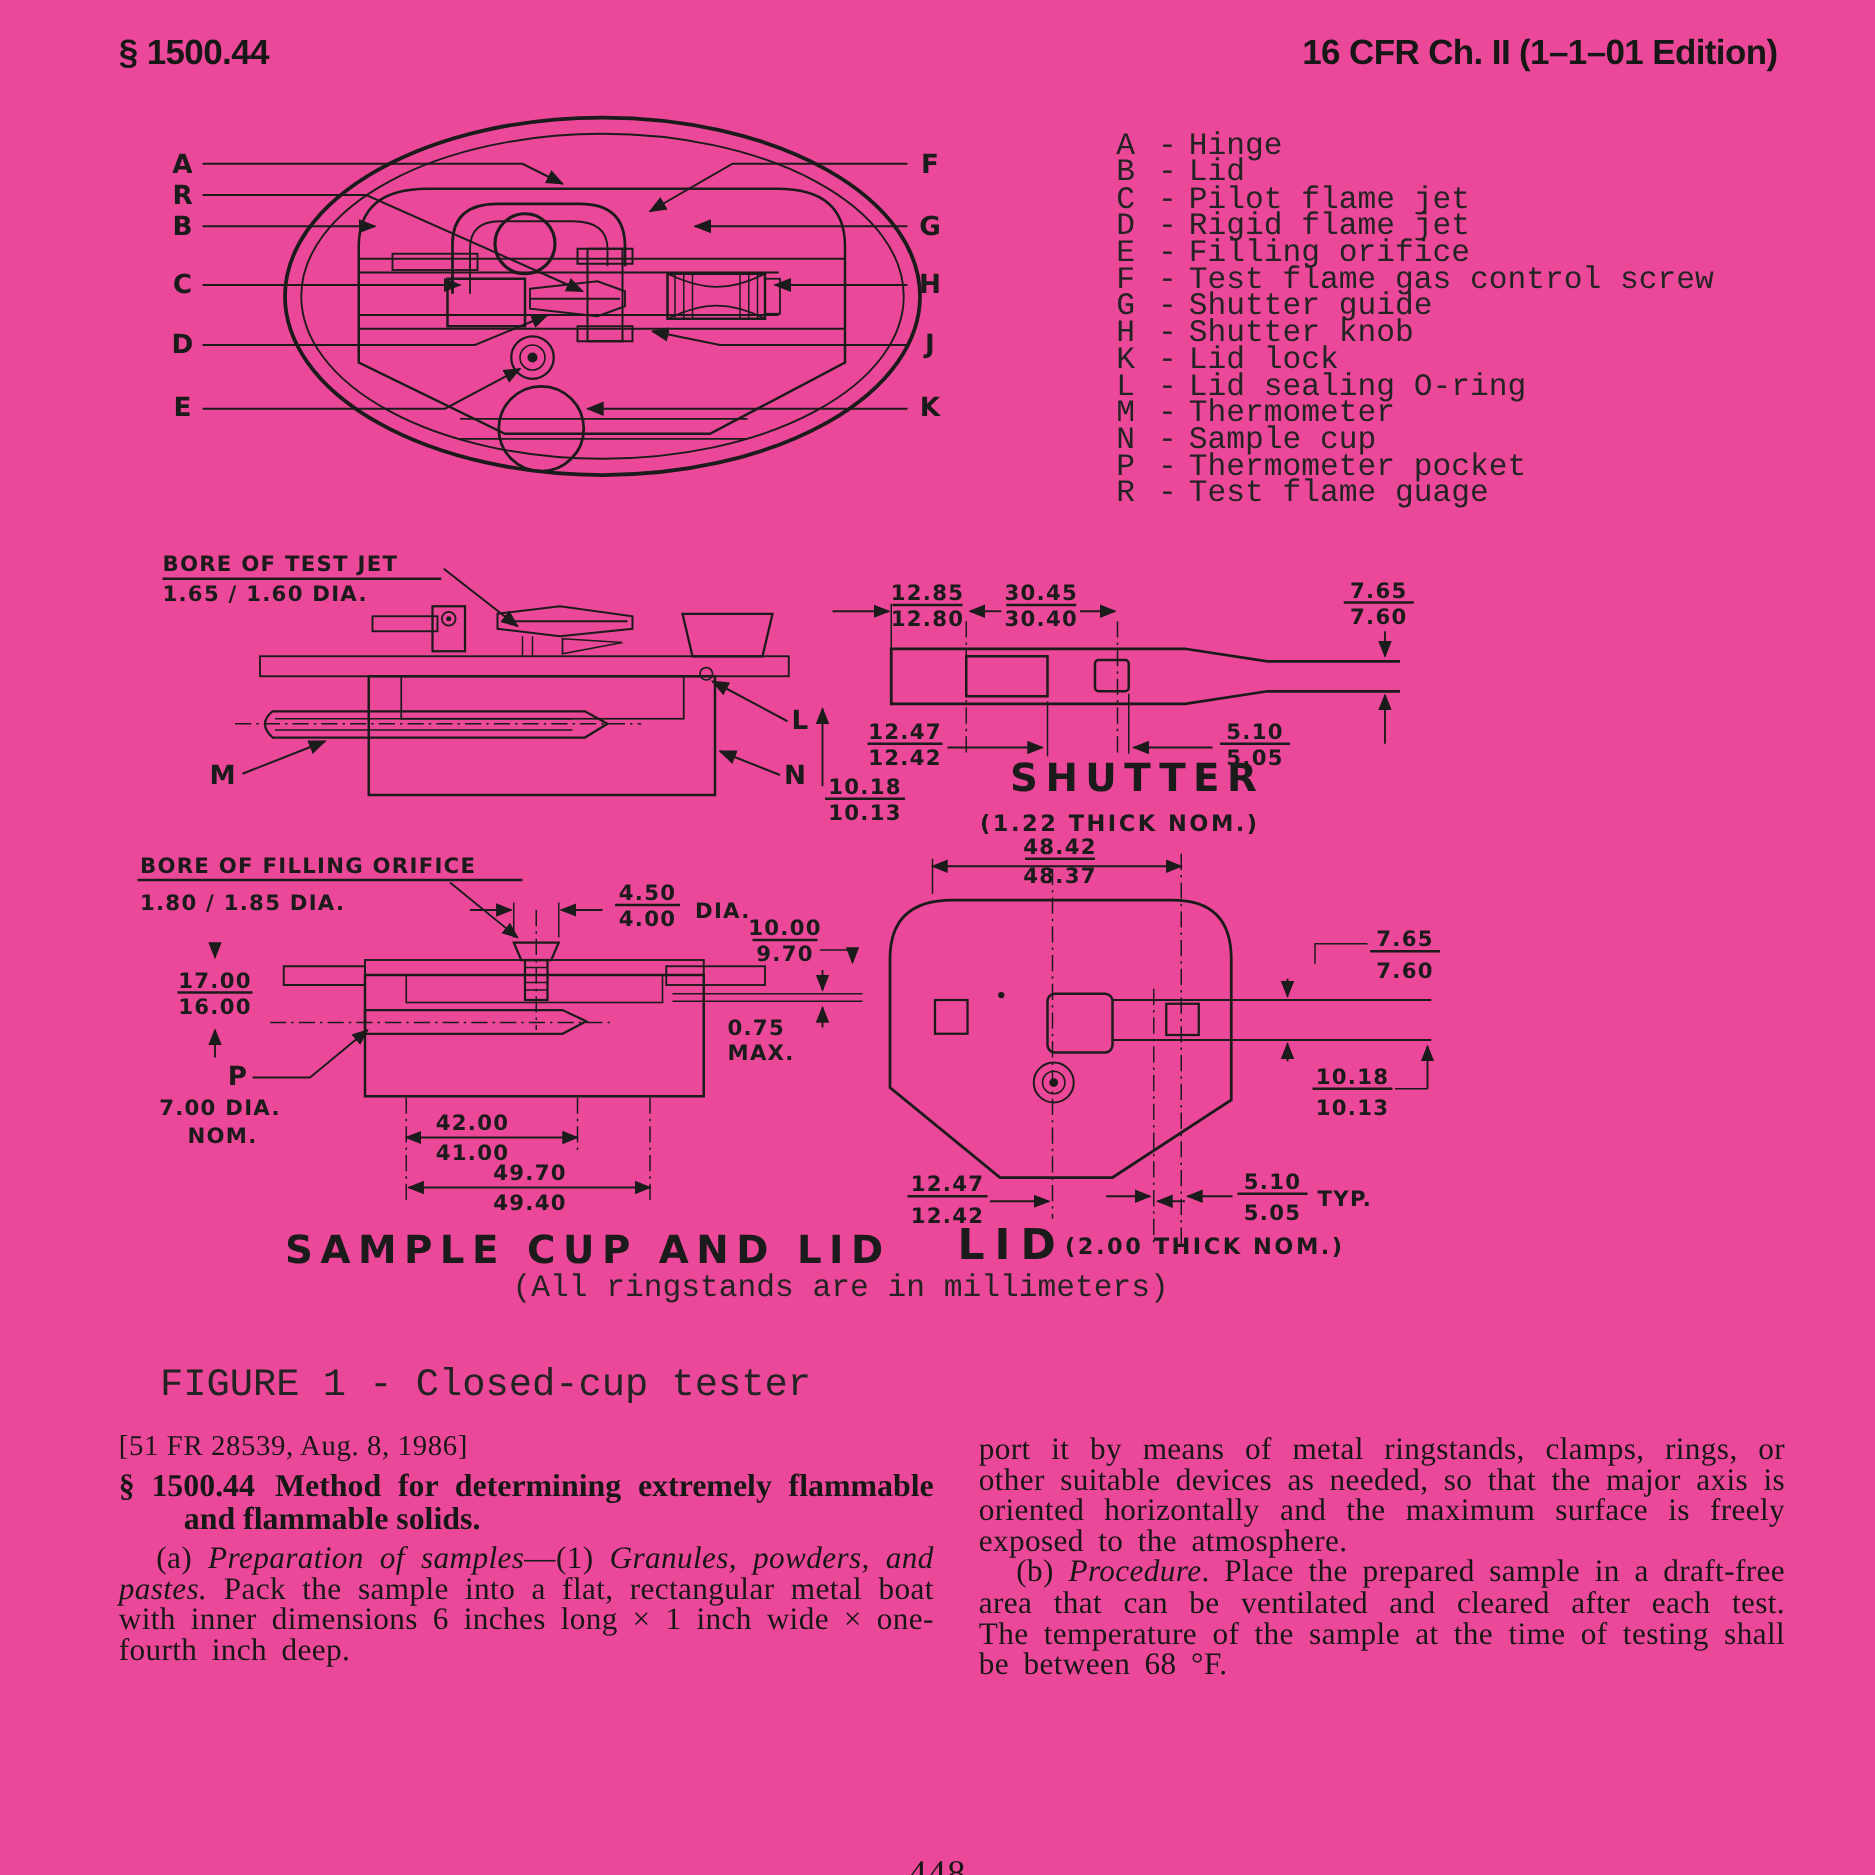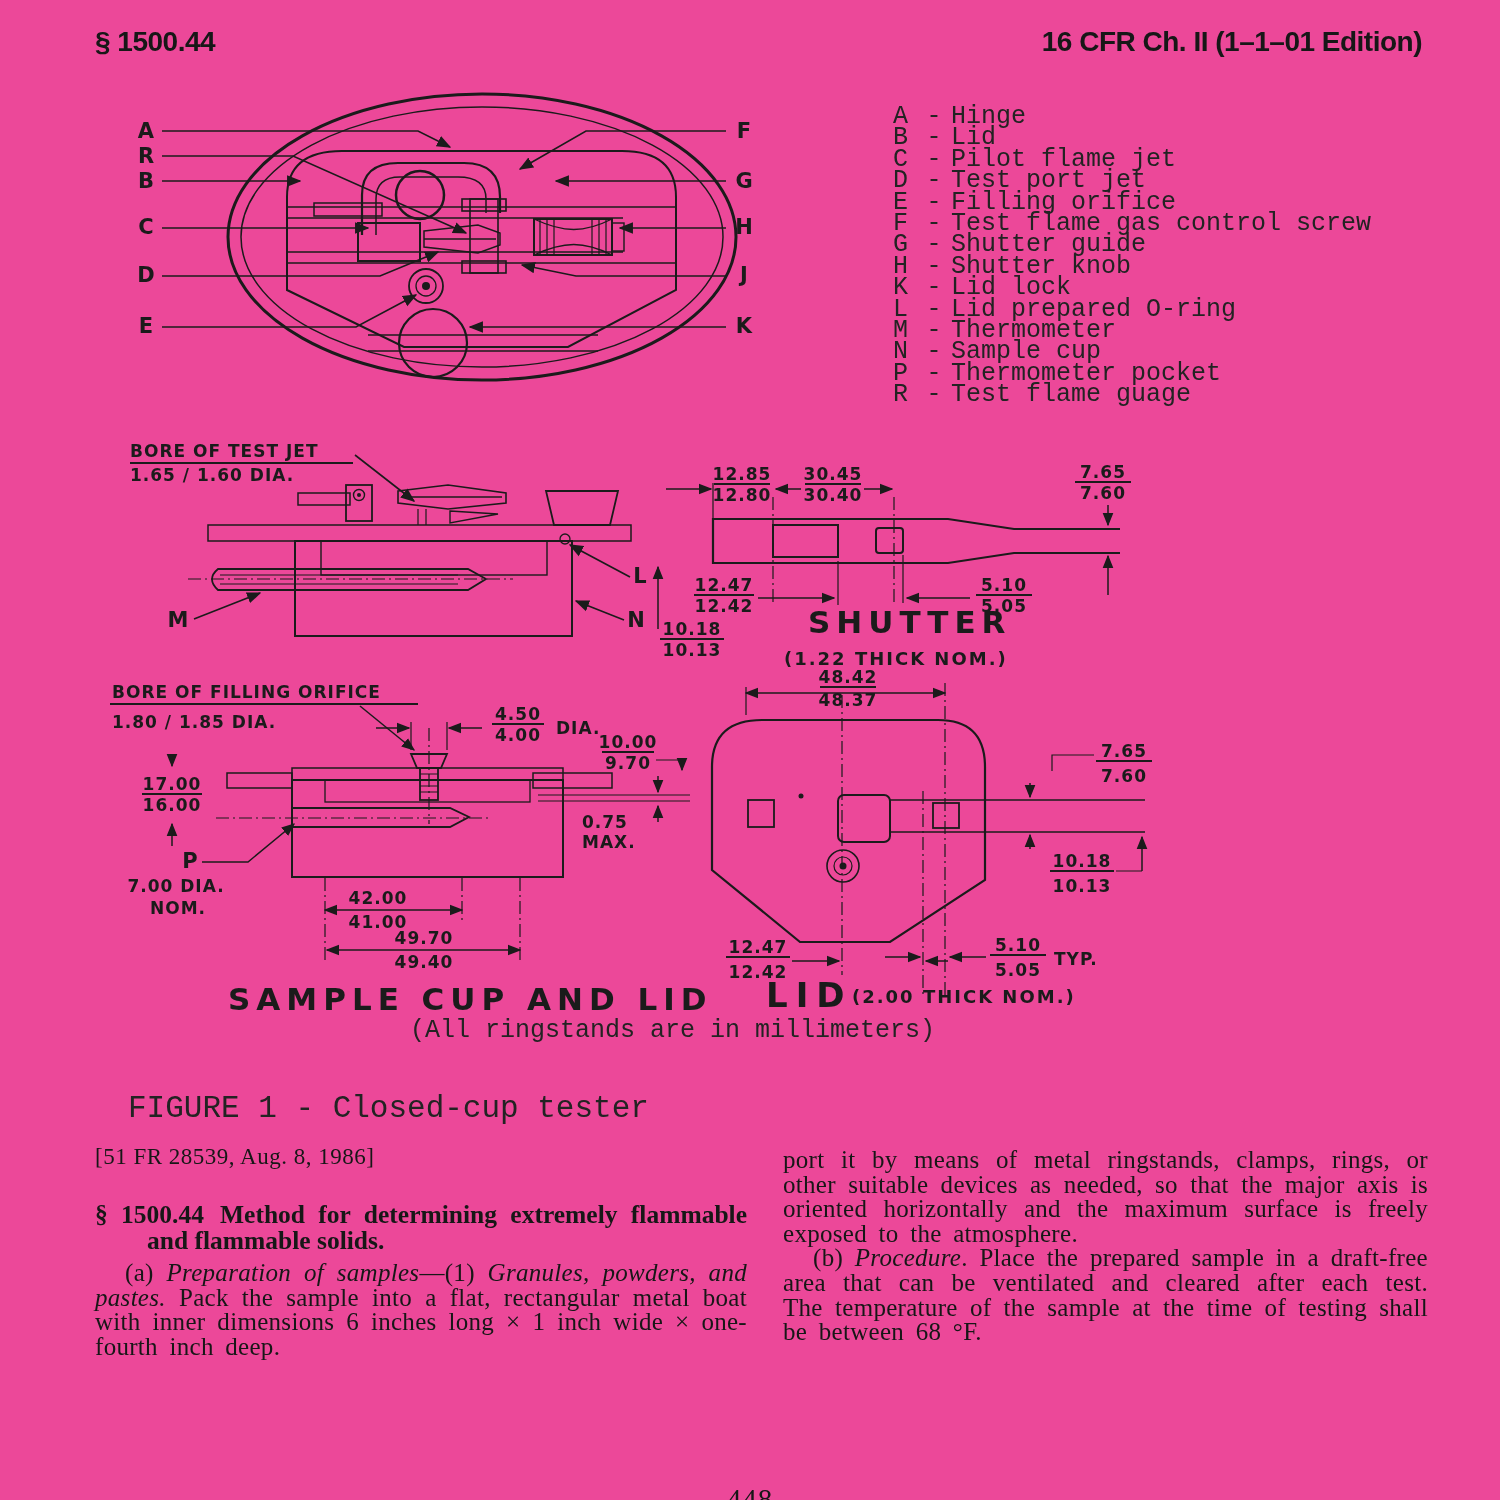--- a/index.html
+++ b/index.html
@@ -24,21 +24,21 @@
   .ttl{font-family:"DejaVu Sans",sans-serif;font-weight:bold;font-size:31px;letter-spacing:6px;}
   .lbl{font-family:"DejaVu Sans",sans-serif;font-weight:bold;font-size:21px;}
   .mid{text-anchor:middle;}
   
   .units-note{position:absolute;left:410px;top:1016px;font-family:"Liberation Mono",monospace;font-size:25px;color:#232323;}
   .fig-caption{position:absolute;left:128px;top:1072px;font-family:"Liberation Mono",monospace;font-size:31px;color:#232323;margin-top:19px;}
   
   .col{position:absolute;}
   .col-left{left:95px;top:1144px;width:652px;}
   .col-right{left:783px;top:1148px;width:645px;}
-  .citation{margin:0 0 32px 0;font-size:23px;letter-spacing:0.5px;}
+  .citation{margin:0 0 6px 0;font-size:23px;letter-spacing:0.5px;}
   .sec-heading{margin:0 0 8px 0;font-size:25.5px;line-height:25.5px;font-weight:bold;
         padding-left:52px;text-indent:-52px;text-align:justify;}
   .sec-num{margin-right:16px;}
   p.body{margin:0;font-size:25px;line-height:24.6px;text-align:justify;letter-spacing:0.3px;word-spacing:5px;}
   p.ind{text-indent:30px;}
   .page-number{position:absolute;left:0;right:0;top:1436px;text-align:center;font-size:29px;letter-spacing:1px;margin-top:47px;}
 </style>
 </head>
 <body>
 
@@ -110,27 +110,27 @@
     <text class="lbl mid" x="626" y="103">G</text>
     <text class="lbl mid" x="626" y="149">H</text>
     <text class="lbl mid" x="626" y="197">J</text>
     <text class="lbl mid" x="626" y="248">K</text>
   </svg>
 
   <div class="legend">
     <div class="lg-row"><span class="lg-k">A</span><span class="lg-s">-</span><span>Hinge</span></div>
     <div class="lg-row"><span class="lg-k">B</span><span class="lg-s">-</span><span>Lid</span></div>
     <div class="lg-row"><span class="lg-k">C</span><span class="lg-s">-</span><span>Pilot flame jet</span></div>
-    <div class="lg-row"><span class="lg-k">D</span><span class="lg-s">-</span><span>Test port jet</span></div>
+    <div class="lg-row"><span class="lg-k">D</span><span class="lg-s">-</span><span>Rigid flame jet</span></div>
     <div class="lg-row"><span class="lg-k">E</span><span class="lg-s">-</span><span>Filling orifice</span></div>
     <div class="lg-row"><span class="lg-k">F</span><span class="lg-s">-</span><span>Test flame gas control screw</span></div>
     <div class="lg-row"><span class="lg-k">G</span><span class="lg-s">-</span><span>Shutter guide</span></div>
     <div class="lg-row"><span class="lg-k">H</span><span class="lg-s">-</span><span>Shutter knob</span></div>
     <div class="lg-row"><span class="lg-k">K</span><span class="lg-s">-</span><span>Lid lock</span></div>
-    <div class="lg-row"><span class="lg-k">L</span><span class="lg-s">-</span><span>Lid prepared O-ring</span></div>
+    <div class="lg-row"><span class="lg-k">L</span><span class="lg-s">-</span><span>Lid sealing O-ring</span></div>
     <div class="lg-row"><span class="lg-k">M</span><span class="lg-s">-</span><span>Thermometer</span></div>
     <div class="lg-row"><span class="lg-k">N</span><span class="lg-s">-</span><span>Sample cup</span></div>
     <div class="lg-row"><span class="lg-k">P</span><span class="lg-s">-</span><span>Thermometer pocket</span></div>
     <div class="lg-row"><span class="lg-k">R</span><span class="lg-s">-</span><span>Test flame guage</span></div>
   </div>
 
   <svg style="left:118px;top:443px" width="540" height="212" viewBox="0 0 540 212">
     <g>
       <rect class="ln" x="180" y="50" width="52" height="12" stroke-width="1.5"></rect>
       <rect class="ln" x="228" y="42" width="26" height="36" stroke-width="1.8"></rect>

